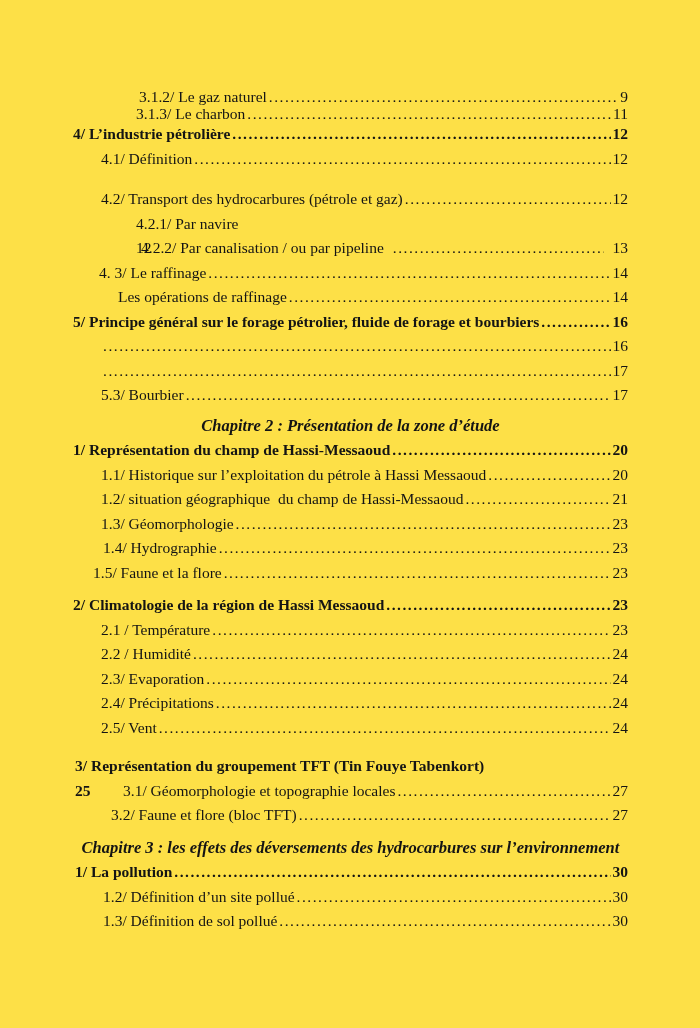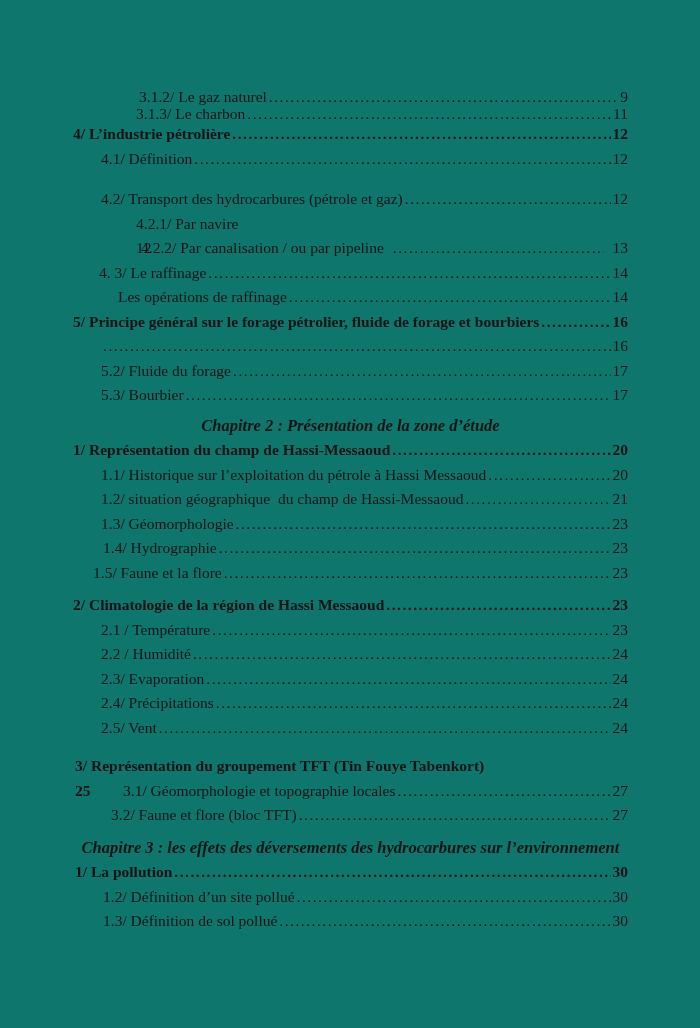--- a/index.html
+++ b/index.html
@@ -5,21 +5,21 @@
   html, body {
     margin: 0;
     padding: 0;
     background: #ffffff;
   }
   .doc-page {
     position: relative;
     box-sizing: border-box;
     width: 700px;
     height: 1028px;
-    background: #0f766e;
+    background: #fde047;
     padding: 88px 72px 40px 73px;
     font-family: "Liberation Serif", "DejaVu Serif", serif;
     color: #141414;
     overflow: hidden;
   }
   .toc-list {
     width: 100%;
   }
   .toc-row {
     display: flex;
@@ -112,21 +112,20 @@
       <div class="toc-row bold">
         <span class="toc-label">5/ Principe général sur le forage pétrolier, fluide de forage et bourbiers</span>
         <span class="toc-dots"></span>
         <span class="toc-page-num">16</span>
       </div>
       <div class="toc-row" style="padding-left: 28px;">
         <span class="toc-dots"></span>
         <span class="toc-page-num">16</span>
       </div>
       <div class="toc-row" style="padding-left: 28px;">
-        <span class="toc-label">5.2/ Fluide du forage</span>
         <span class="toc-dots"></span>
         <span class="toc-page-num">17</span>
       </div>
       <div class="toc-row" style="padding-left: 28px;">
         <span class="toc-label">5.3/ Bourbier</span>
         <span class="toc-dots"></span>
         <span class="toc-page-num">17</span>
       </div>
       <div class="toc-row chapter" style="margin-top: 6px;">
         <span>Chapitre 2 : Présentation de la zone d’étude</span>

